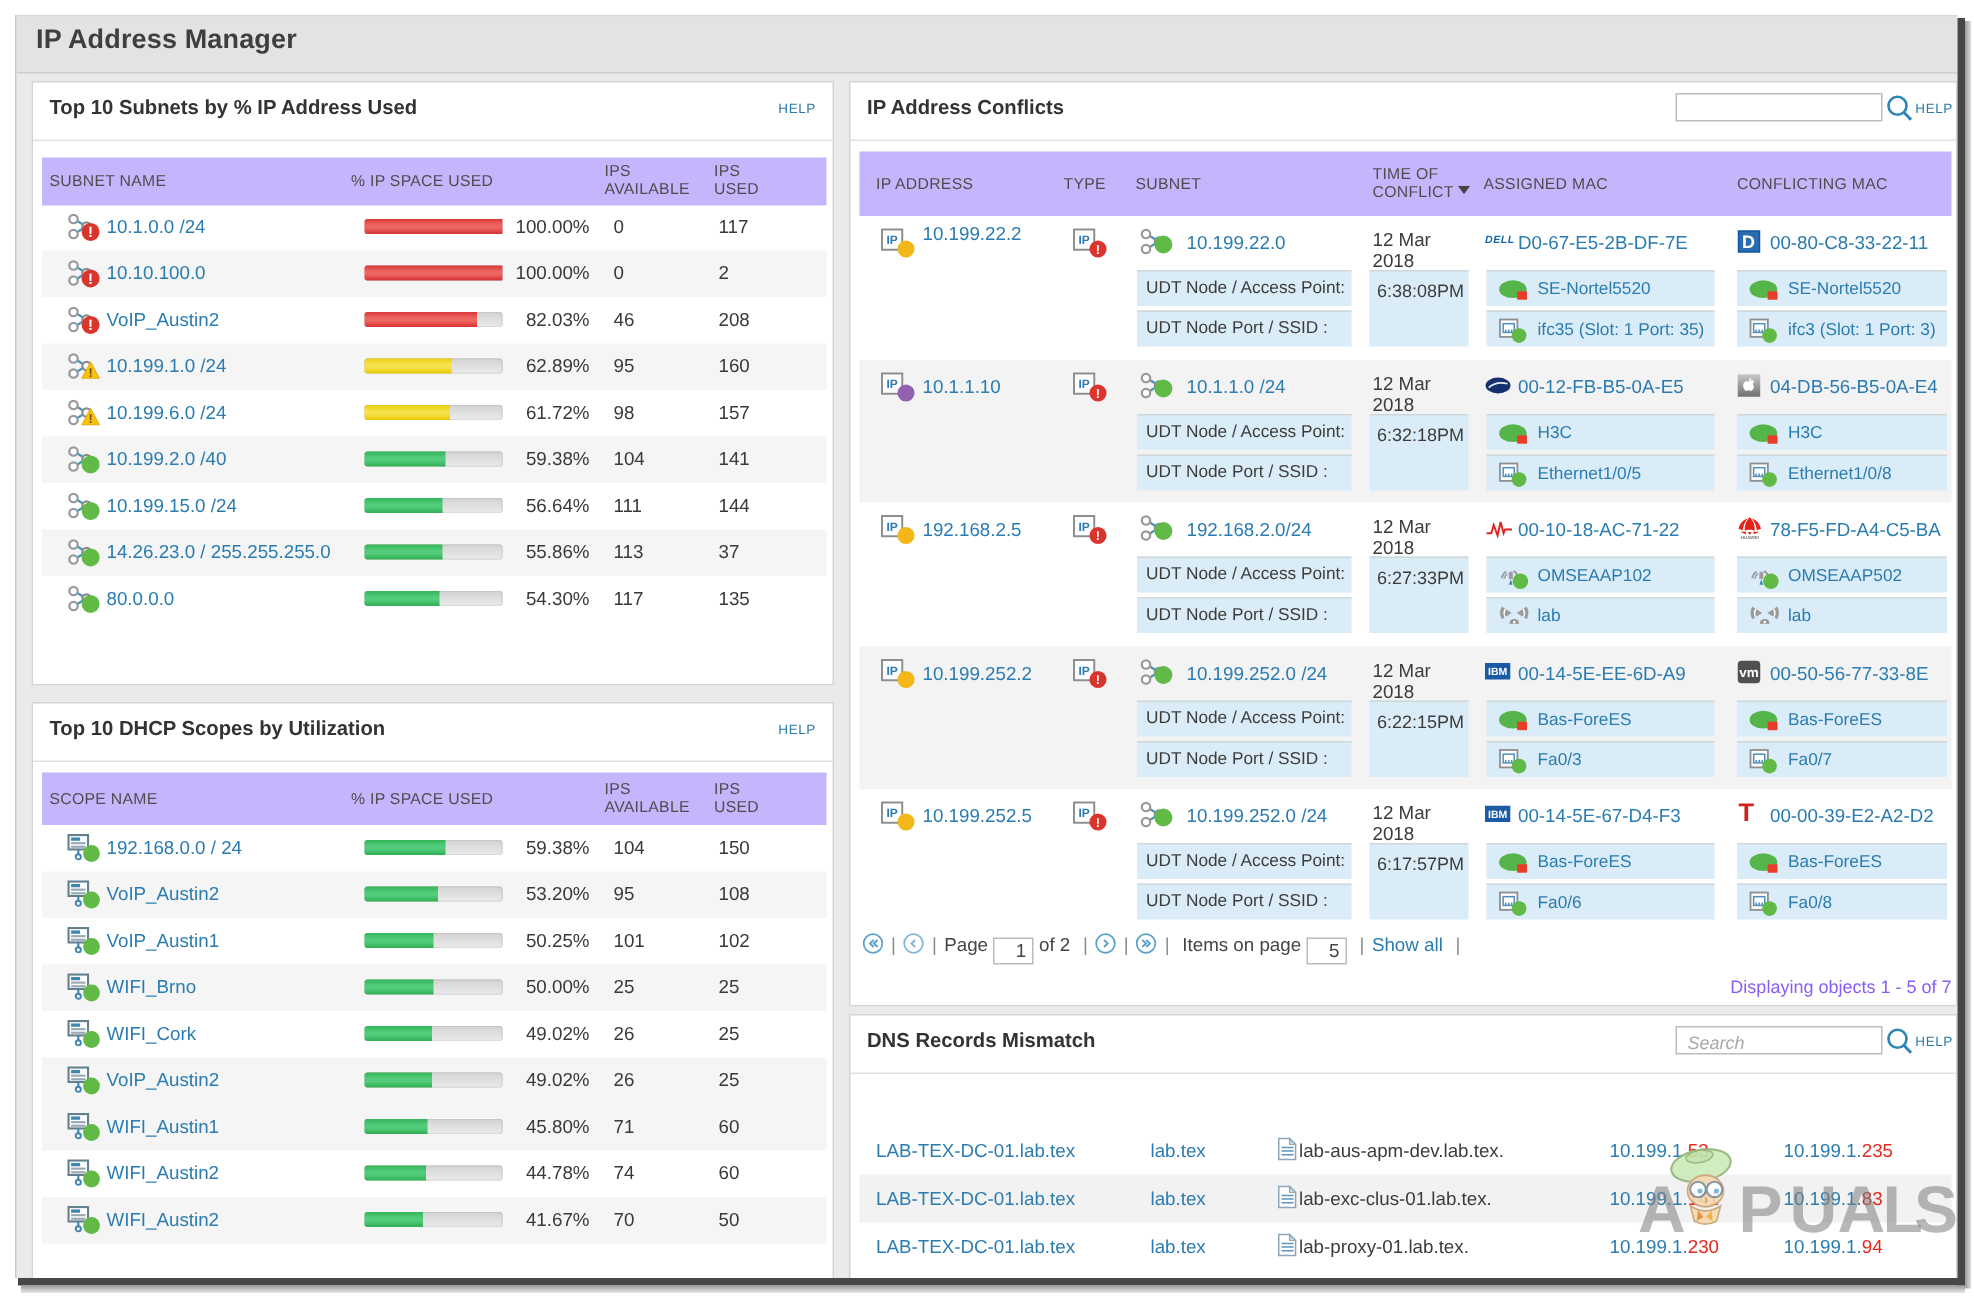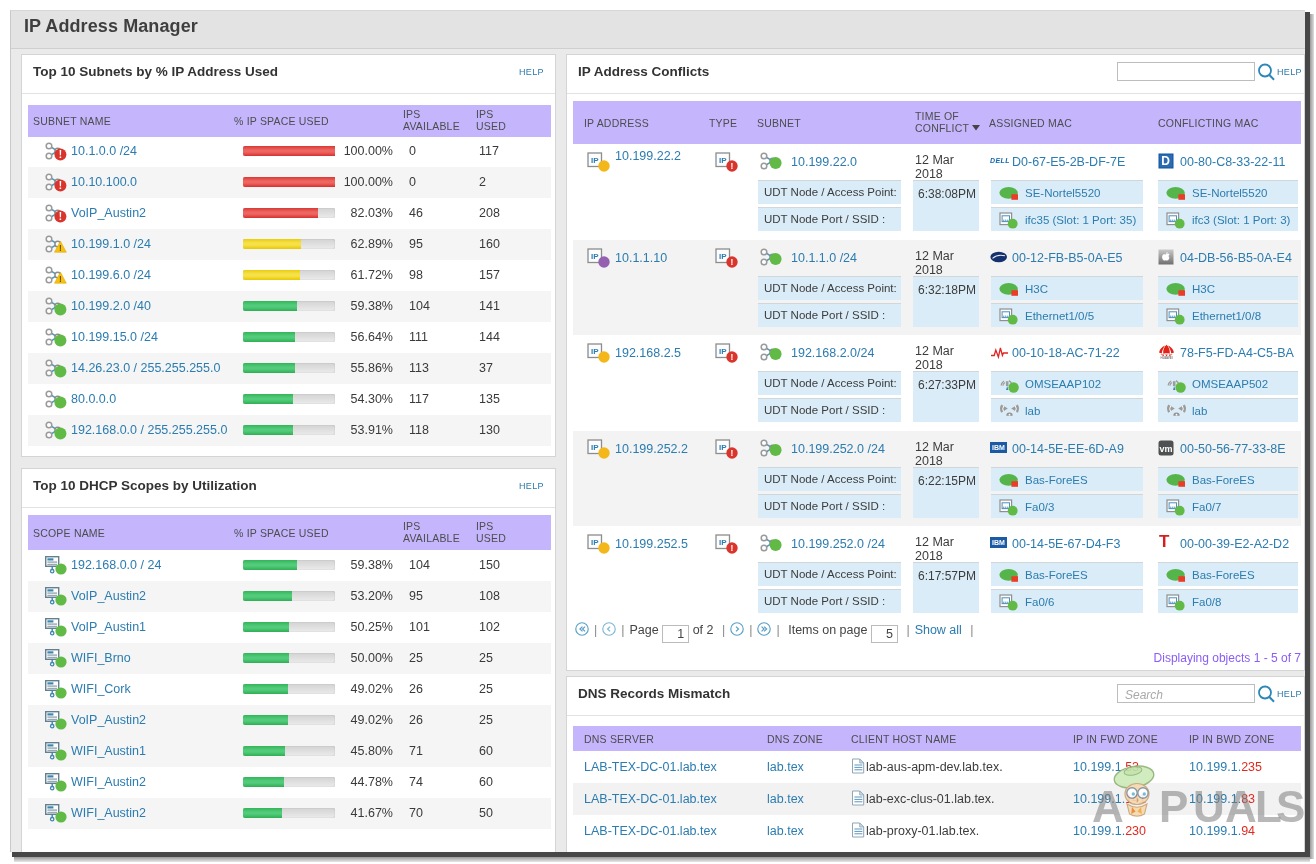--- a/index.html
+++ b/index.html
@@ -215,38 +215,20 @@
             </svg>
           </span>
 <a class="lnk lname">80.0.0.0</a>
 <span class="bar">
             <span class="fill" style="width:50px;background:linear-gradient(to bottom,#33b558,#52cb7b 40%,#52cb7b 60%,#2fae52)"></span>
           </span>
 <span class="pct">54.30%</span>
 <span class="avail">117</span>
 <span class="used">135</span>
 </div>
-<div class="lrow zeb">
-<span class="licon">
-            <svg width="23" height="20" viewBox="0 0 23 20" style="position:absolute;left:0;top:0">
-<path d="M7.3 6.2 L11.6 8.8 M7.3 13.8 L11.6 11.2" stroke="#4596bd" stroke-width="1.5" fill="none"></path>
-<circle cx="5" cy="5" r="2.8" fill="#fff" stroke="#9a9a9a" stroke-width="1.5"></circle>
-<circle cx="5" cy="15" r="2.8" fill="#fff" stroke="#9a9a9a" stroke-width="1.5"></circle>
-<circle cx="13.7" cy="10" r="2.8" fill="#fff" stroke="#8b8b8b" stroke-width="1.5"></circle>
-<circle cx="16.4" cy="13.6" r="6" fill="#61ba46"></circle>
-            </svg>
-          </span>
-<a class="lnk lname">192.168.0.0 / 255.255.255.0</a>
-<span class="bar">
-            <span class="fill" style="width:50px;background:linear-gradient(to bottom,#33b558,#52cb7b 40%,#52cb7b 60%,#2fae52)"></span>
-          </span>
-<span class="pct">53.91%</span>
-<span class="avail">118</span>
-<span class="used">130</span>
-</div>
     </div>
   </div>
 
   <div class="panel" style="left:10px;top:457px;width:535px;height:407px;border-bottom:none">
     <div class="phd">
         <div class="ptitle">Top 10 DHCP Scopes by Utilization</div>
         <div class="help" style="right:11px">HELP</div>
       </div>
     <div class="thead" style="left:6px;top:46px;width:523px;height:35px">
         <span style="left:5px;top:12px">SCOPE NAME</span>
@@ -929,27 +911,20 @@
   <div class="panel" style="left:555px;top:665px;width:739px;height:191px;border-bottom:none">
     <div class="phd">
         <div class="ptitle">DNS Records Mismatch</div>
       <div class="sbox" style="left:550px;top:7px;width:138px;color:#a9a9a9;font-style:italic;font-size:12px;padding:3px 0 0 7px">Search</div>
       <span style="position:absolute;left:690px;top:7px"><svg width="19" height="20" viewBox="0 0 19 20">
 <circle cx="8" cy="8.5" r="6" stroke="#2d86b8" stroke-width="1.8" fill="none"></circle>
 <path d="M12.4 13 L17 17.8" stroke="#2d86b8" stroke-width="2"></path>
           </svg></span>
       <div class="help" style="right:2px">HELP</div>
       </div>
-    <div class="thead" style="left:6px;top:49px;width:728px;height:25px">
-        <span style="left:11px;top:7px">DNS SERVER</span>
-<span style="left:194px;top:7px">DNS ZONE</span>
-<span style="left:278px;top:7px">CLIENT HOST NAME</span>
-<span style="left:500px;top:7px">IP IN FWD ZONE</span>
-<span style="left:616px;top:7px">IP IN BWD ZONE</span>
-      </div>
     <div style="position:absolute;left:6px;top:74px;width:728px">
 <div class="drow">
 <a class="lnk" style="position:absolute;left:11px;top:9px">LAB-TEX-DC-01.lab.tex</a>
 <a class="lnk" style="position:absolute;left:194px;top:9px">lab.tex</a>
 <span class="gi" style="left:278px;top:7px;width:15px;height:16px">
             <svg width="15" height="16" viewBox="0 0 15 16" style="position:absolute;left:0;top:0">
 <path d="M1.5 1 h7.2 l4 4 v10 h-11.2 z" fill="#fff" stroke="#8fa6b5" stroke-width="1"></path>
 <path d="M8.7 1 l4 4 h-4 z" fill="#c9dcea" stroke="#8fa6b5" stroke-width="0.8"></path>
 <path d="M3.4 7 h8 M3.4 9.4 h8 M3.4 11.8 h8" stroke="#5c96c0" stroke-width="1"></path>
             </svg>

